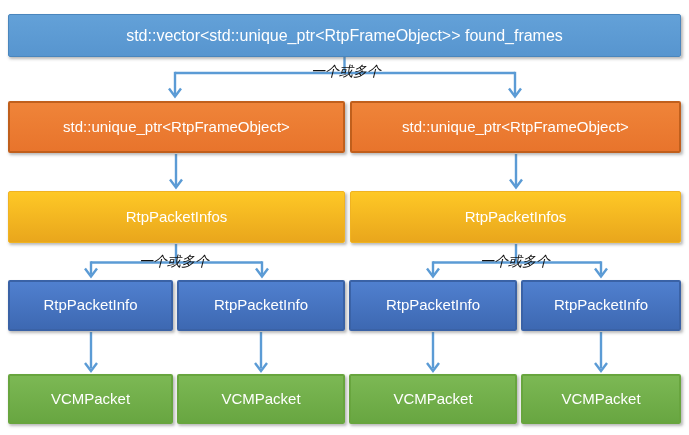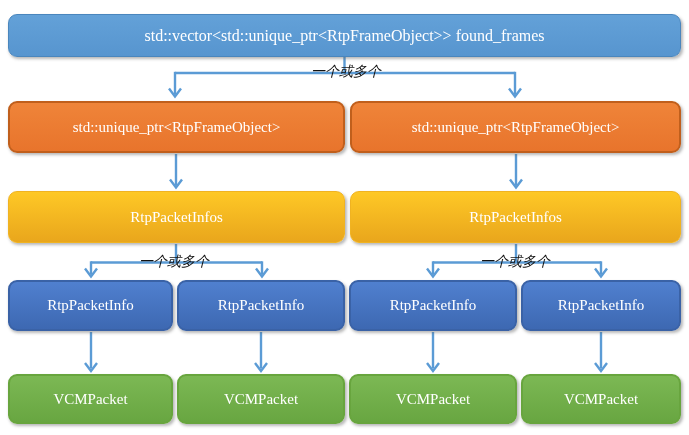--- a/index.html
+++ b/index.html
@@ -7,31 +7,30 @@
     position: relative;
     width: 689px;
     height: 435px;
     background: #ffffff;
     font-family: "Liberation Sans", "DejaVu Sans", sans-serif;
     overflow: hidden;
   }
   .box {
     position: absolute;
     box-sizing: border-box;
-    border-radius: 9px;
+    border-radius: 2px;
     color: #ffffff;
     display: flex;
     align-items: center;
     justify-content: center;
     text-align: center;
     font-size: 15px;
     line-height: 1.1;
     box-shadow: 1.5px 2px 3px rgba(100,100,100,0.45);
     white-space: nowrap;
-    font-family: Liberation Serif, serif;
   }
   .root-box {
     background: linear-gradient(#63a1d8, #5795cf);
     border: 1px solid #4a86bd;
     font-size: 16px;
   }
   .frame-box {
     background: linear-gradient(#ef8439, #e8742c);
     border: 2px solid #c05f1c;
   }

